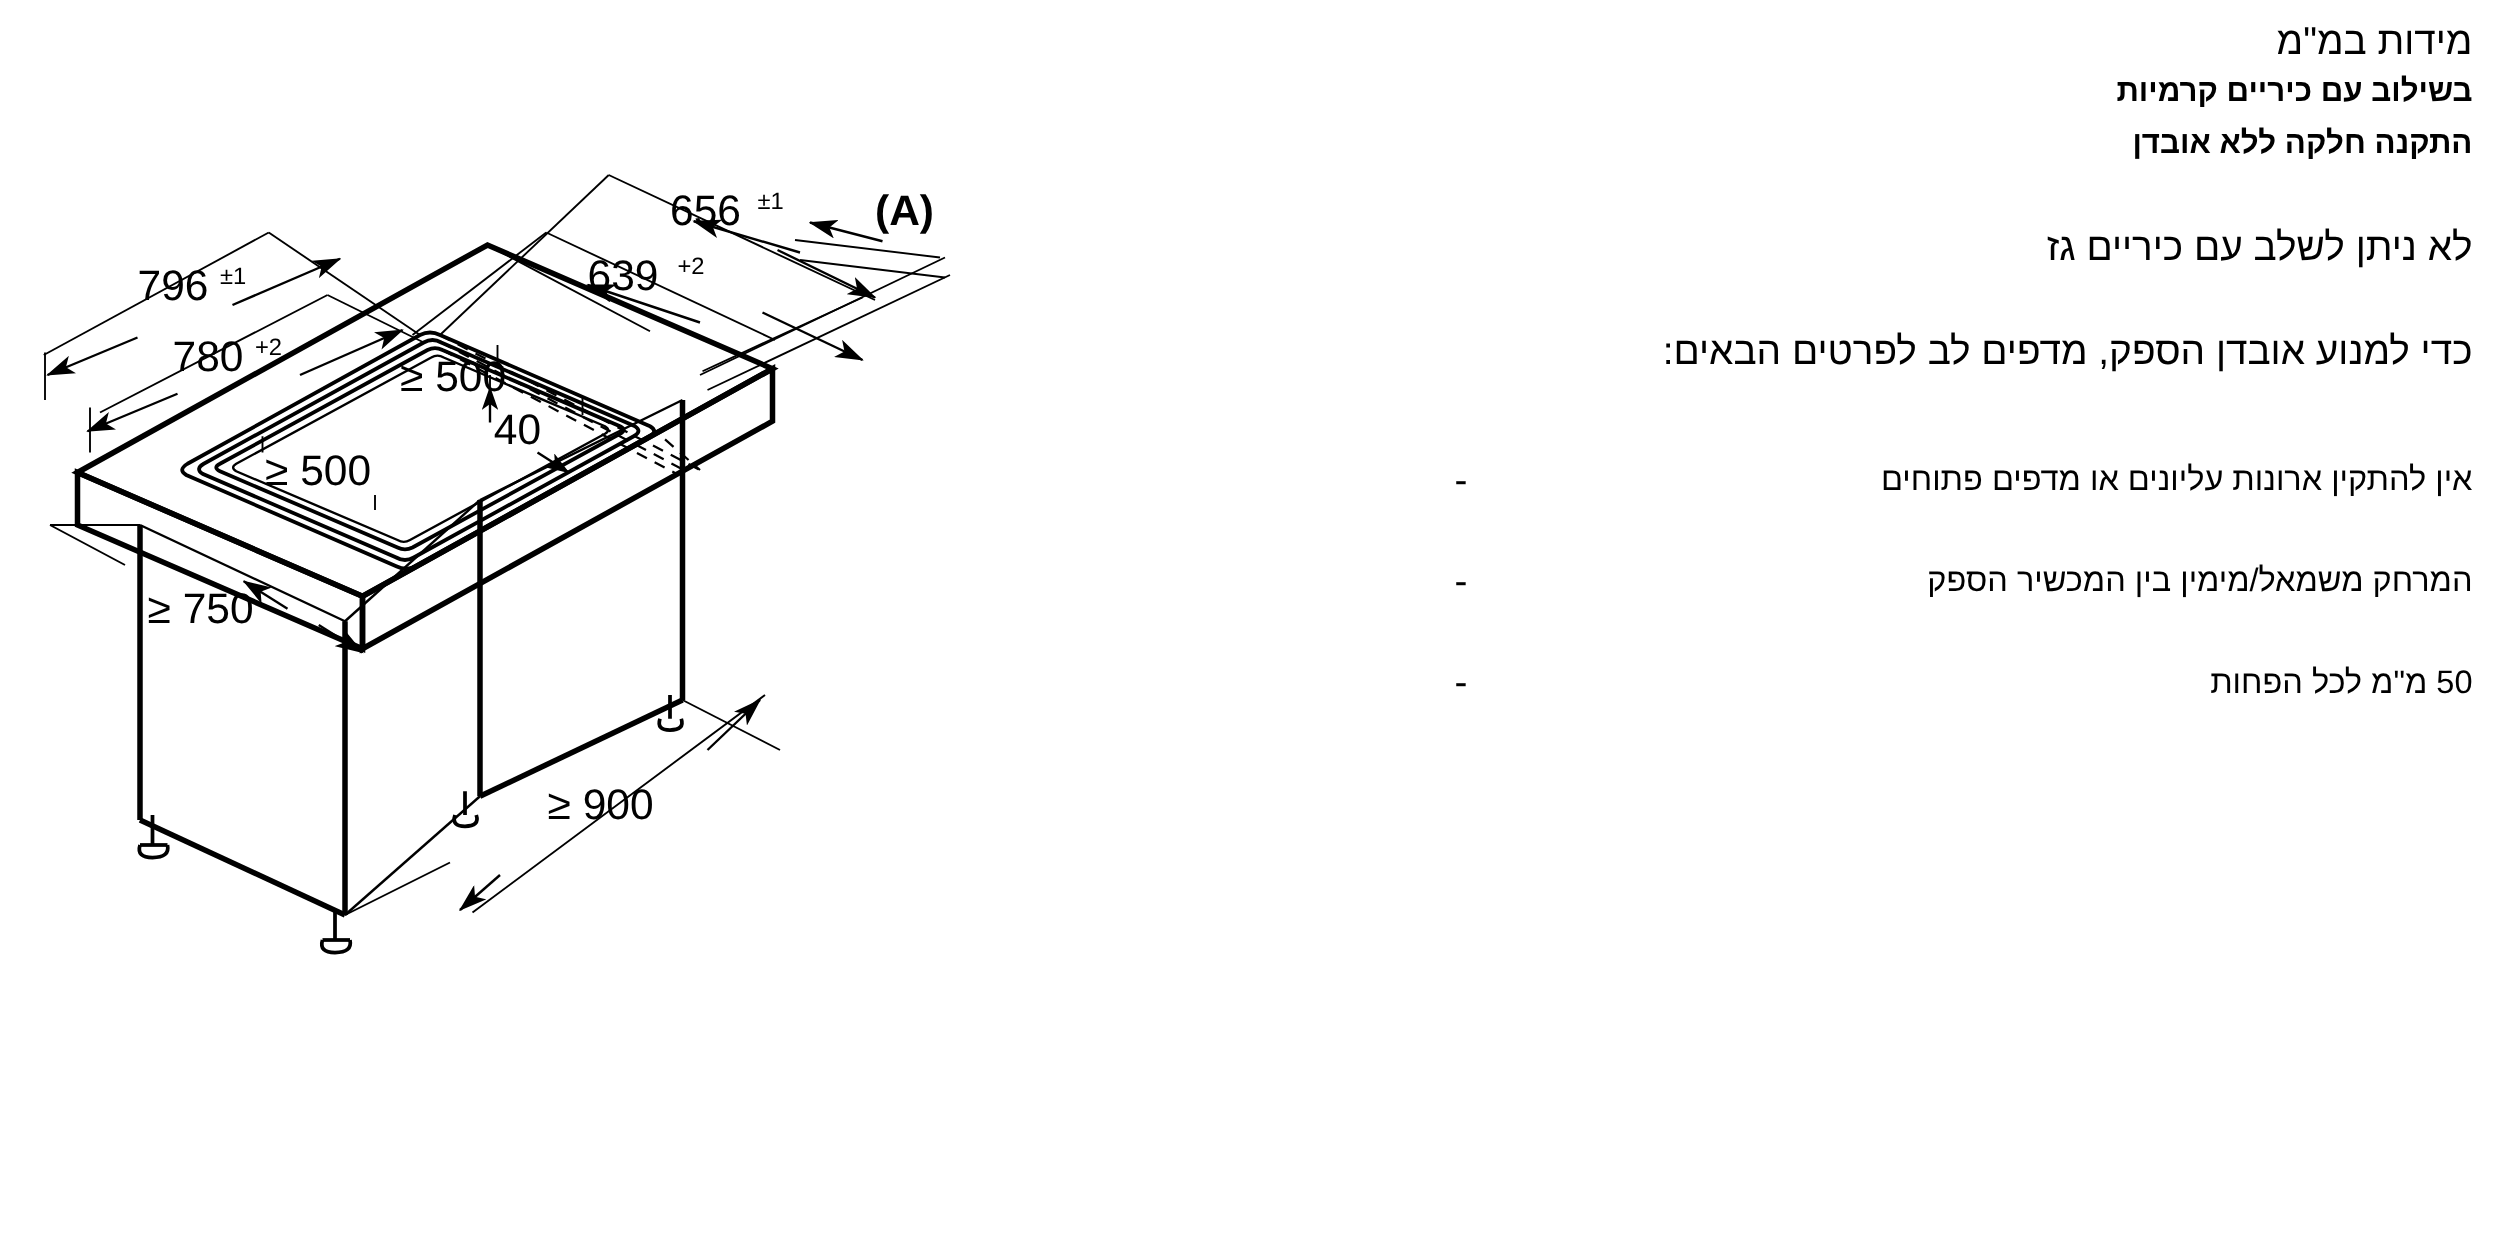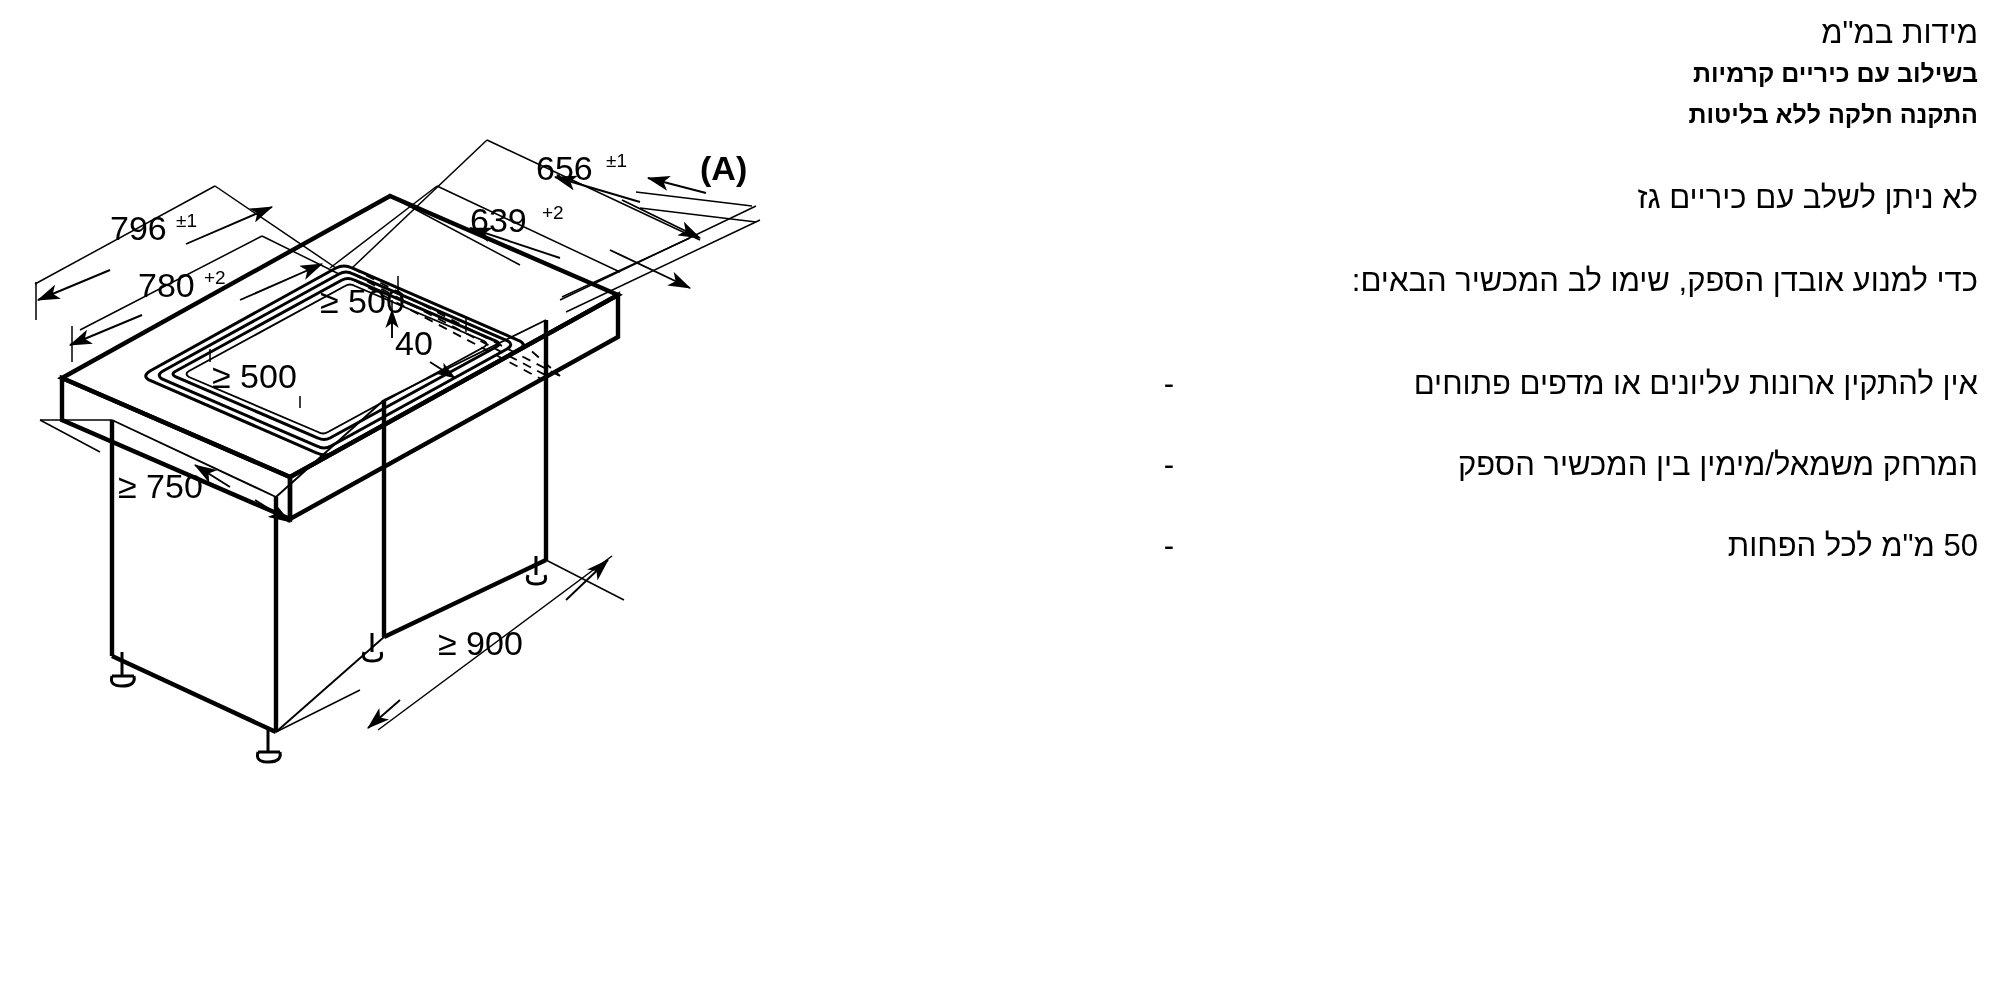--- a/index.html
+++ b/index.html
@@ -102,21 +102,21 @@
   .bullet-mark {
     flex: 0 0 34px;
     font-size: 31px;
     line-height: 41px;
     text-align: right;
     padding-left: 12px;
     box-sizing: border-box;
   }
   .bullet-body {
     flex: 1 1 auto;
-    font-size: 31px;
+    font-size: 26px;
     line-height: 41px;
   }
   .b-l { display: block; }
   .letter-a {
     font-weight: bold;
   }
 </style>
 </head>
 <body>
 
@@ -302,26 +302,26 @@
         <path class="ln ln-hair" d="M 566 312 L 760 220"></path>
       </g>
 
     </svg>
   </div>
 
   <div id="text-pane">
 
     <div class="t-line t-head-wrap">מידות במ"מ</div>
     <div class="t-bold">בשילוב עם כיריים קרמיות</div>
-    <div class="t-bold">התקנה חלקה ללא בליטות</div>
+    <div class="t-bold">התקנה חלקה ללא אובדן</div>
 
 
     <div class="t-line t-gap-c">לא ניתן לשלב עם כיריים גז</div>
 
-    <div class="t-line t-gap-c">כדי למנוע אובדן הספק, שימו לב המכשיר הבאים:</div>
+    <div class="t-line t-gap-c">כדי למנוע אובדן הספק, מדפים לב לפרטים הבאים:</div>
 
     <div class="bullet-list">
 
       <div class="bullet-row">
         <div class="bullet-body">
           <span class="b-l">אין להתקין ארונות עליונים או מדפים פתוחים</span>
         </div>
         <div class="bullet-mark">-</div>
       </div>
 

